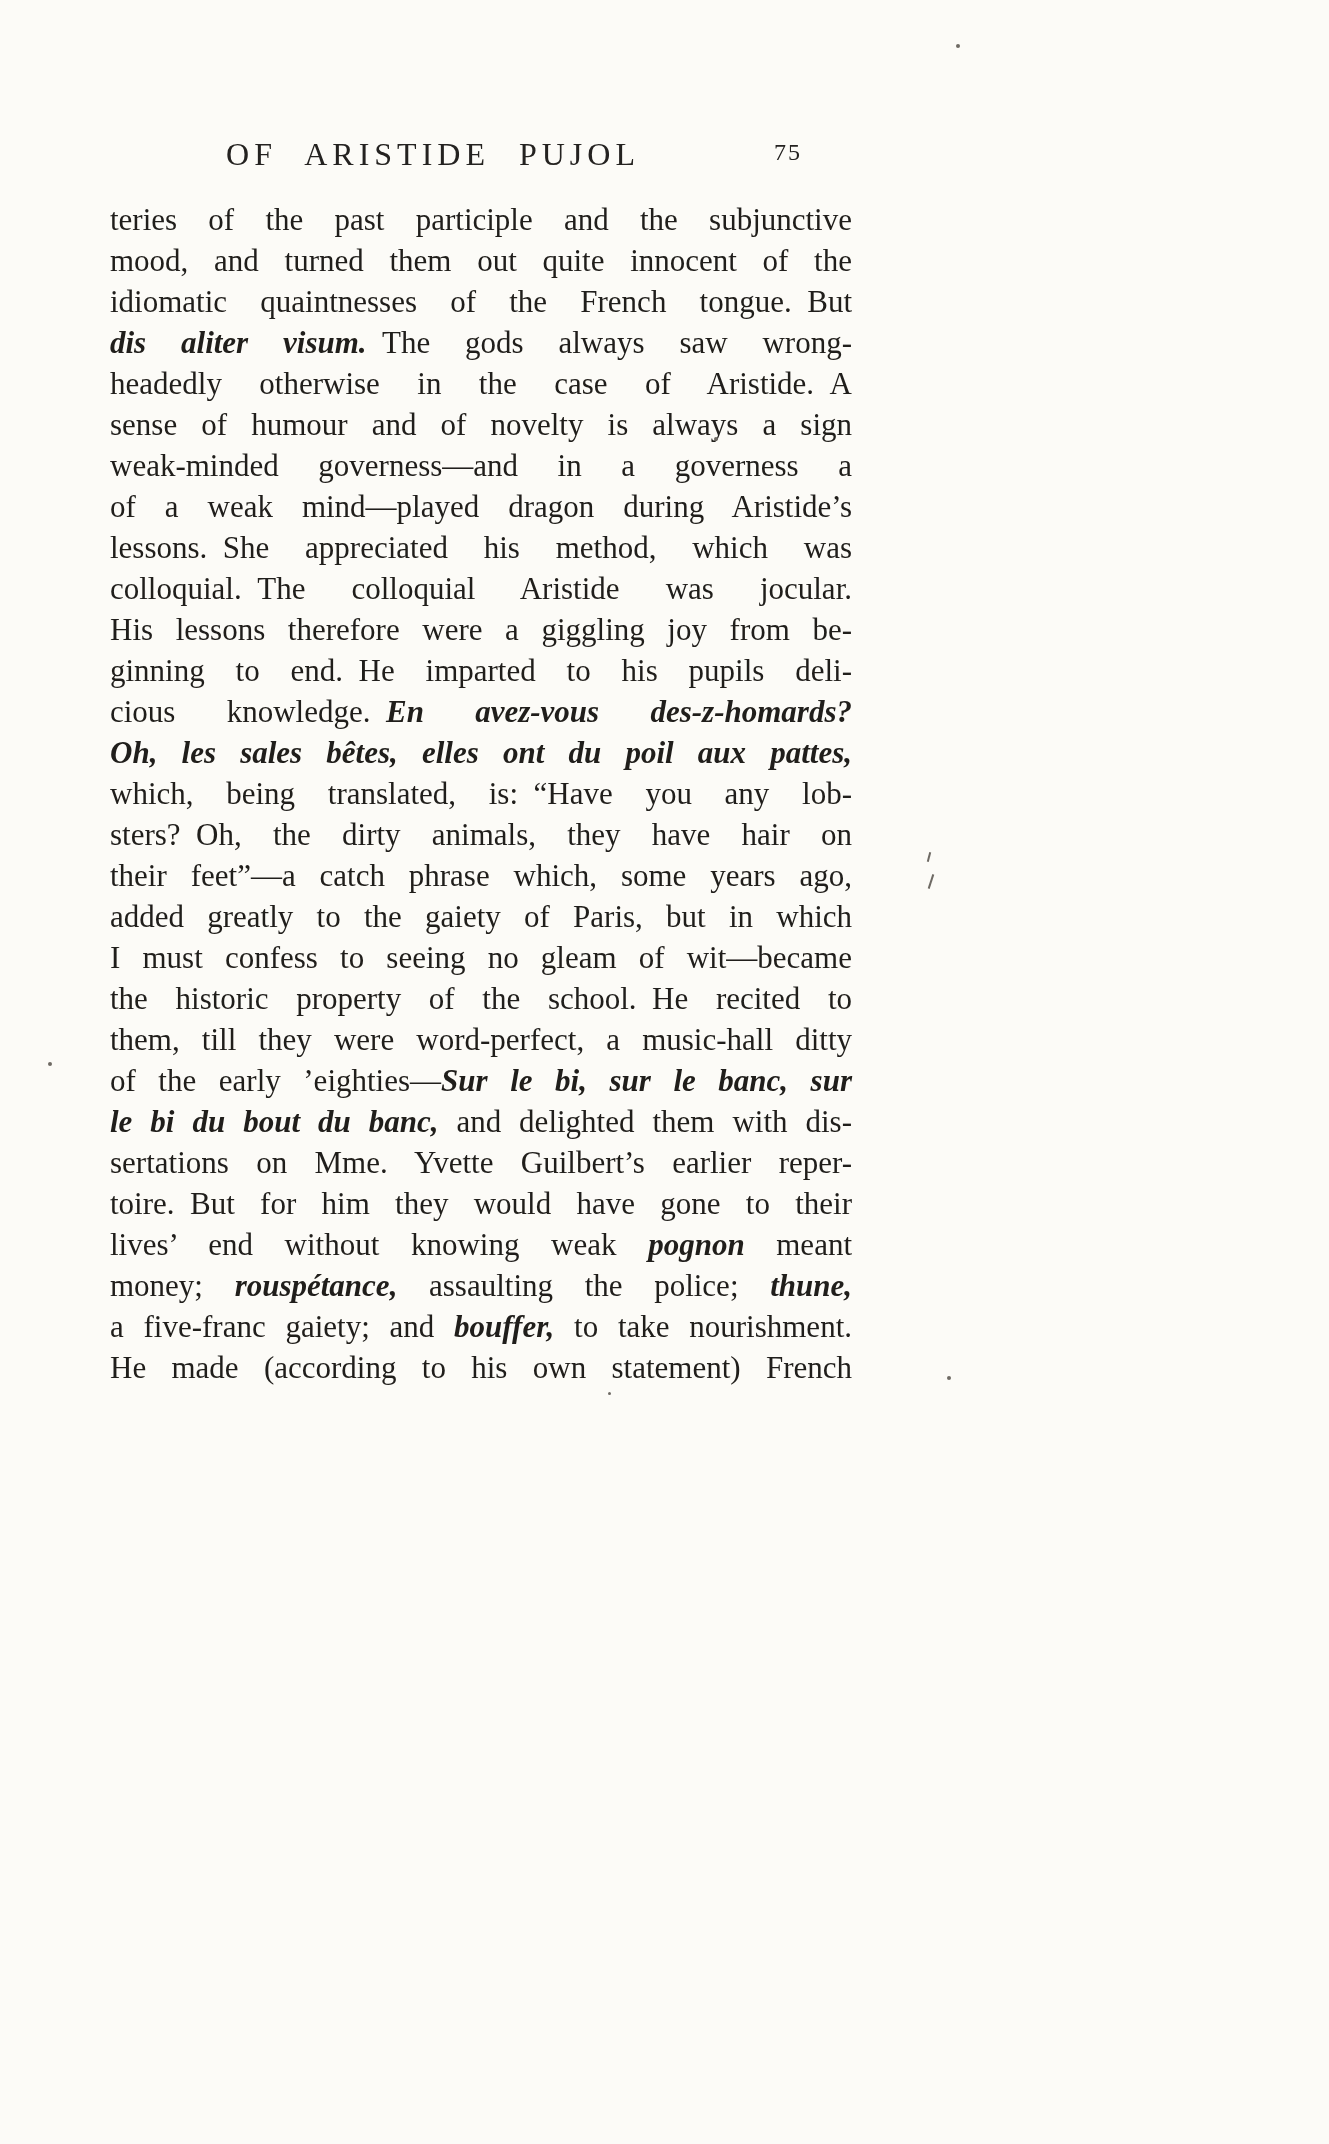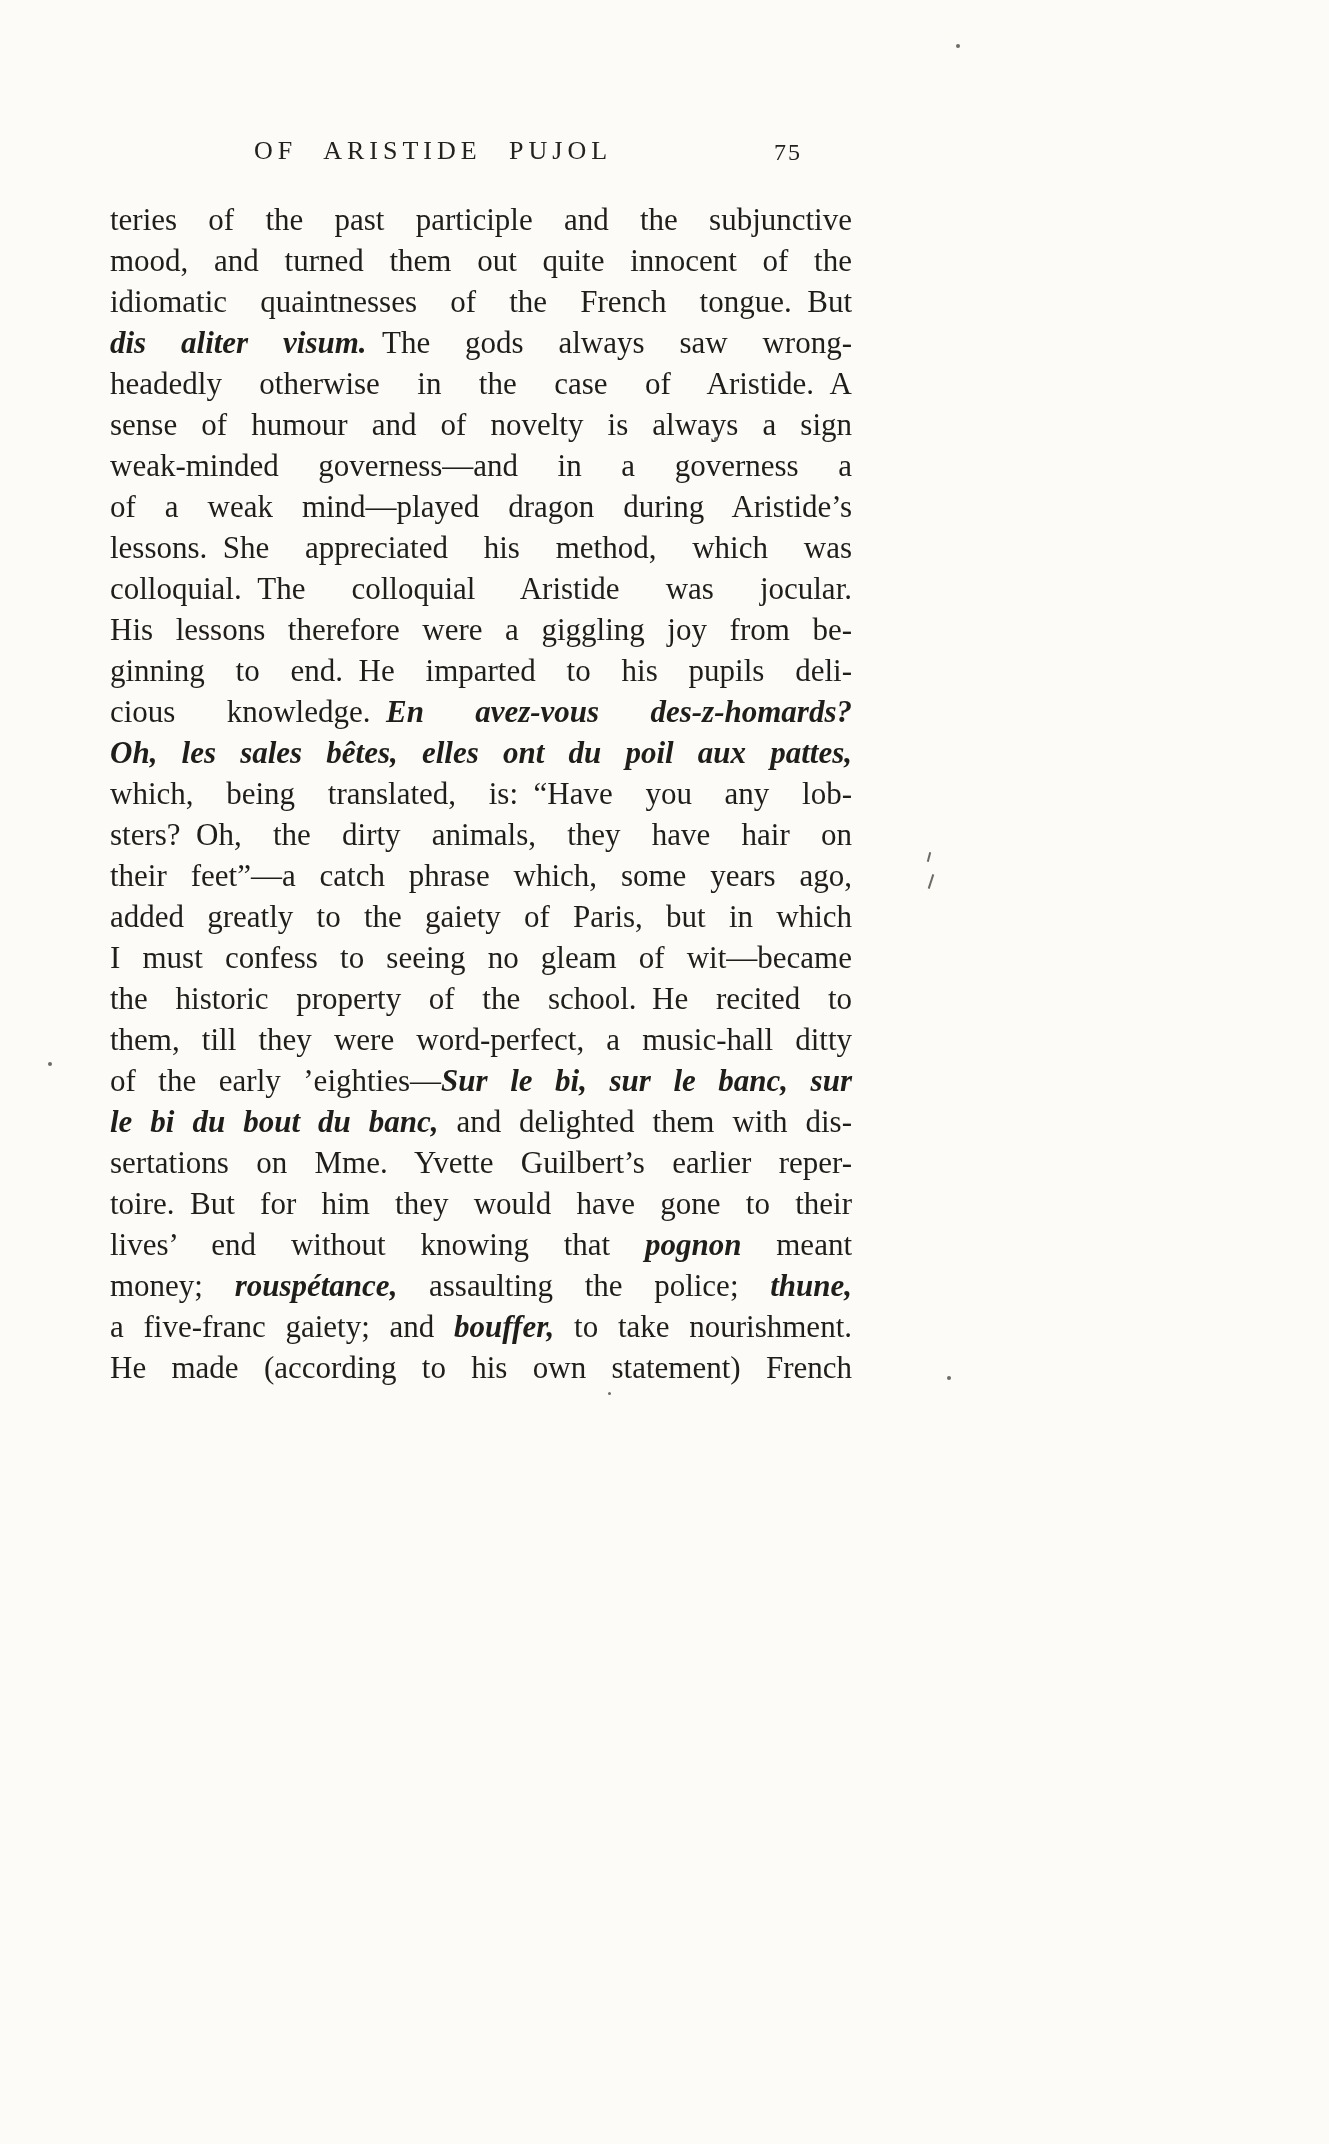--- a/index.html
+++ b/index.html
@@ -19,21 +19,21 @@
   }
   .page-header {
     position: absolute;
     top: 136px;
     left: 62px;
     width: 742px;
     height: 46px;
   }
   .running-title {
     text-align: center;
-    font-size: 26px;
+    font-size: 32px;
     letter-spacing: 5px;
     word-spacing: 16px;
     color: #242220;
   }
   .page-number {
     position: absolute;
     right: 2px;
     top: 3px;
     font-size: 24px;
     letter-spacing: 2px;
@@ -100,21 +100,21 @@
       <div class="line"><span>sters? Oh, the dirty animals, they have hair on</span></div>
       <div class="line"><span>their feet”—a catch phrase which, some years ago,</span></div>
       <div class="line"><span>added greatly to the gaiety of Paris, but in which</span></div>
       <div class="line"><span>I must confess to seeing no gleam of wit—became</span></div>
       <div class="line"><span>the historic property of the school. He recited to</span></div>
       <div class="line"><span>them, till they were word-perfect, a music-hall ditty</span></div>
       <div class="line"><span>of the early ’eighties—</span><span class="it">Sur le bi, sur le banc, sur</span></div>
       <div class="line"><span class="it">le bi du bout du banc,</span><span> and delighted them with dis-</span></div>
       <div class="line"><span>sertations on Mme. Yvette Guilbert’s earlier reper-</span></div>
       <div class="line"><span>toire. But for him they would have gone to their</span></div>
-      <div class="line"><span>lives’ end without knowing that </span><span class="it">pognon</span><span> meant</span></div>
+      <div class="line"><span>lives’ end without knowing weak </span><span class="it">pognon</span><span> meant</span></div>
       <div class="line"><span>money; </span><span class="it">rouspétance,</span><span> assaulting the police; </span><span class="it">thune,</span></div>
       <div class="line"><span>a five-franc gaiety; and </span><span class="it">bouffer,</span><span> to take nourishment.</span></div>
       <div class="line"><span>He made (according to his own statement) French</span></div>
     </main>
 
   <span class="artifact dot a1"></span>
   <span class="artifact a2"></span>
   <span class="artifact a3"></span>
   <span class="artifact dot a4"></span>
   <span class="artifact dot a5"></span>

